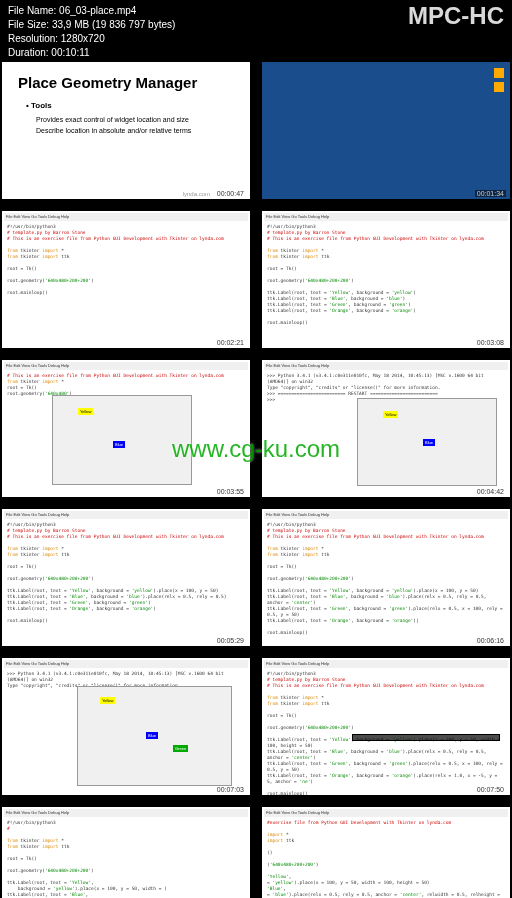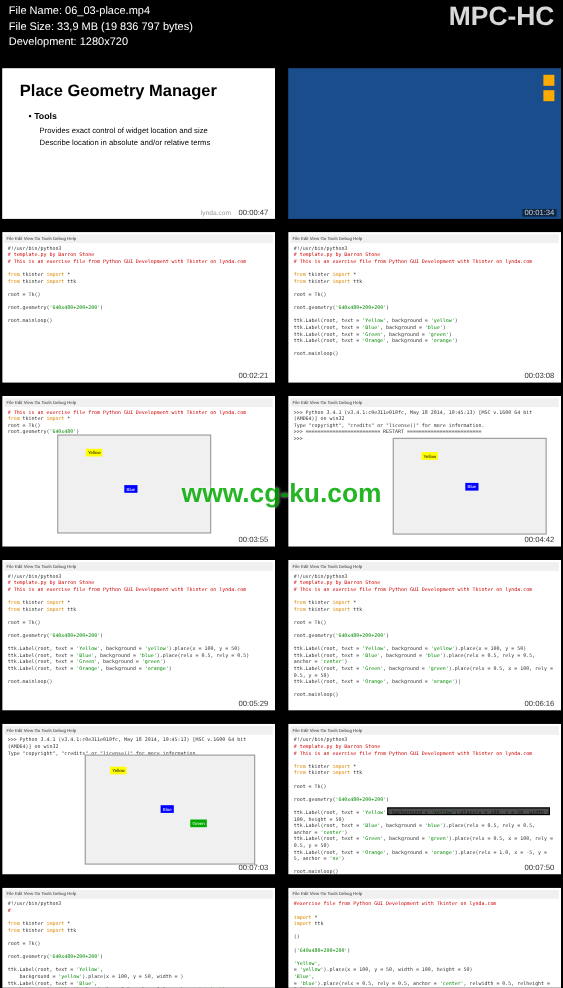--- a/index.html
+++ b/index.html
@@ -132,41 +132,42 @@
 }
 .bg-yellow { background: #ff0; }
 .bg-blue { background: #00f; color: #fff; }
 .bg-green { background: #0a0; color: #fff; }
 .watermark {
   position: absolute;
   top: 50%;
   left: 50%;
   transform: translate(-50%, -50%);
   font-size: 24px;
-  font-weight: bold;
+  font-weight: normal;
   color: #0a0;
   opacity: 0.85;
   pointer-events: none;
   z-index: 100;
   text-shadow: 0 0 3px #fff;
 }
 .highlight-box {
   position: absolute;
   border: 1px solid #000;
   background: rgba(0,0,0,0.7);
 }
 </style>
 </head>
 <body>
 
 <div class="header">
   <div class="mpc-logo">MPC-HC</div>
   <div class="header-text">File Name: 06_03-place.mp4</div>
   <div class="header-text">File Size: 33,9 MB (19 836 797 bytes)</div>
-  <div class="header-text">Development: 1280x720</div>
+  <div class="header-text">Resolution: 1280x720</div>
+  <div class="header-text">Duration: 00:10:11</div>
 </div>
 
 <div class="thumb-grid">
 
   <div class="thumb slide">
     <div class="slide-title">Place Geometry Manager</div>
     <div class="slide-bullet">• Tools</div>
     <div class="slide-sub">Provides exact control of widget location and size</div>
     <div class="slide-sub">Describe location in absolute and/or relative terms</div>
     <span class="lynda">lynda.com</span>

